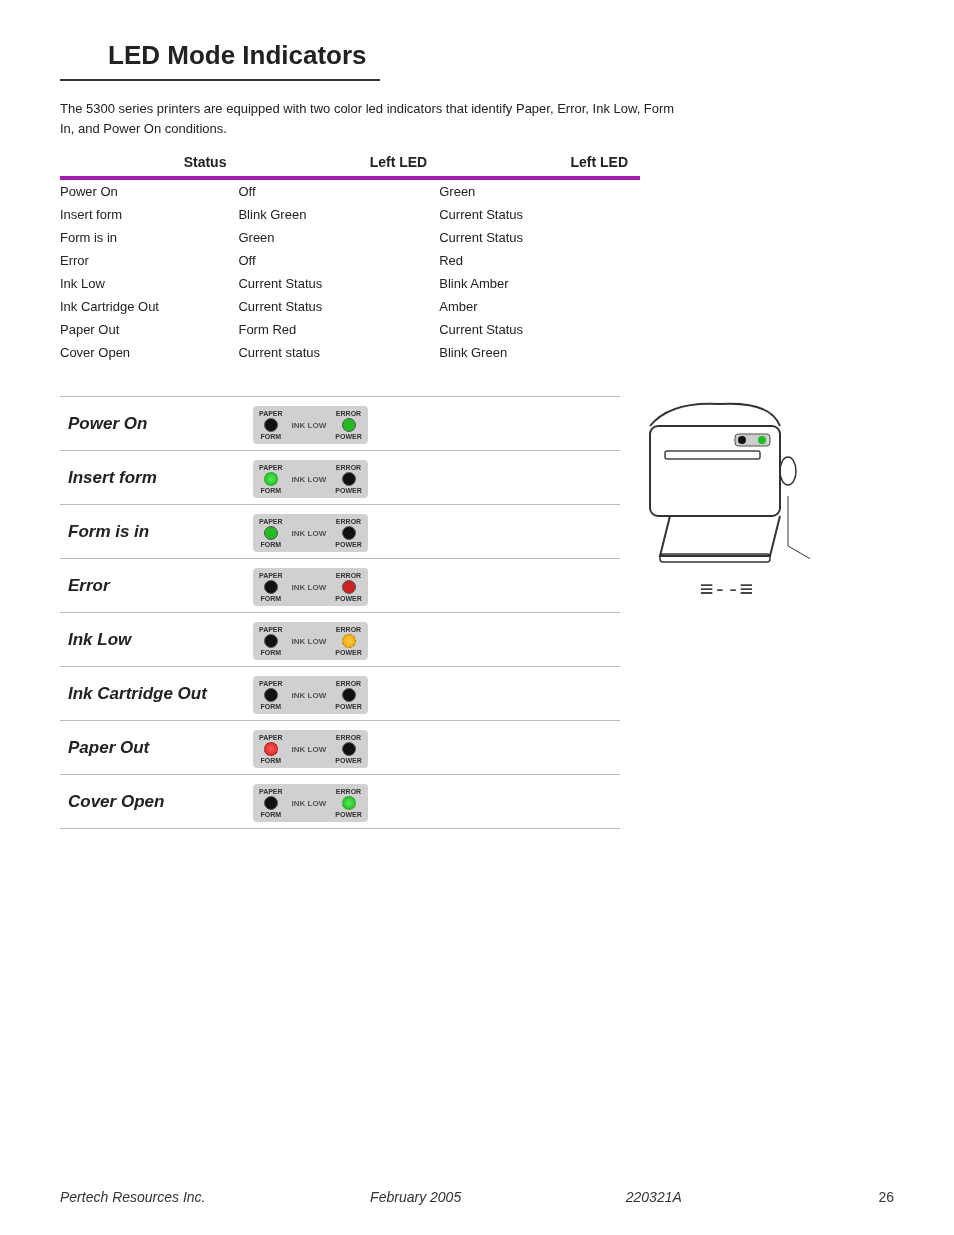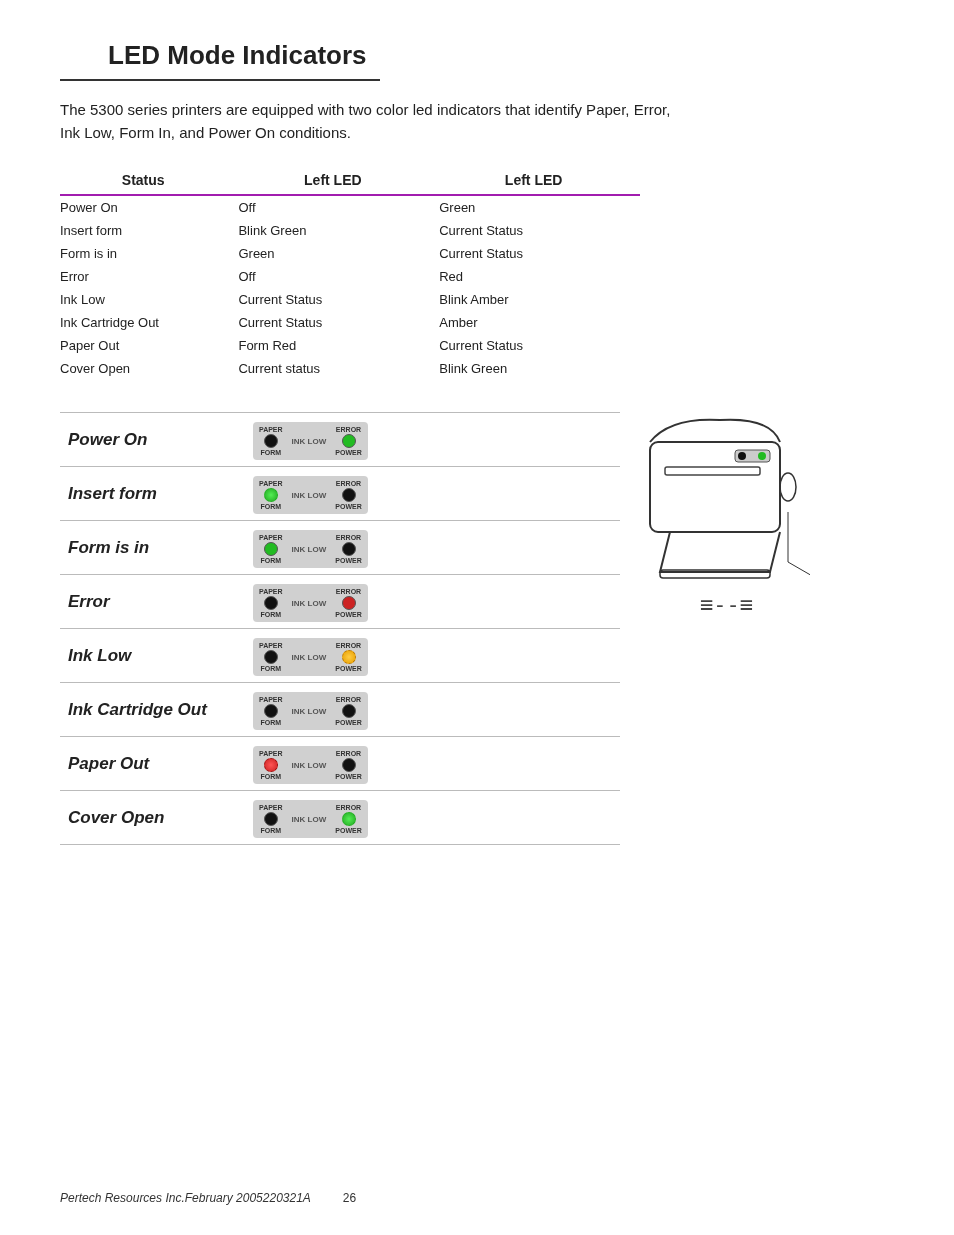--- a/index.html
+++ b/index.html
@@ -19,36 +19,36 @@
       margin-bottom: 8px;
       margin-left: 48px;
     }
     .title-rule {
       border: none;
       border-top: 2px solid #333;
       width: 320px;
       margin-bottom: 18px;
     }
     .intro-text {
-      font-size: 15px;
-      margin-bottom: 24px;
+      font-size: 13px;
+      margin-bottom: 12px;
       max-width: 620px;
       line-height: 1.5;
     }
     .status-table {
       width: 580px;
       border-collapse: collapse;
       margin-bottom: 32px;
     }
     .status-table th {
       font-weight: bold;
       font-size: 14px;
-      text-align: center;
+      text-align: right;
       padding: 4px 12px 6px 0;
-      border-bottom: 2px solid #a21caf;
+      border-bottom: 4px solid #a21caf;
     }
     .status-table td {
       padding: 4px 12px 4px 0;
       font-size: 13px;
       vertical-align: top;
     }
     .status-table tr td:first-child {
       width: 160px;
     }
     .status-table tr td:nth-child(2) {
@@ -144,22 +144,22 @@
       flex-shrink: 0;
     }
 
     
     .footer {
       position: absolute;
       bottom: 30px;
       left: 60px;
       right: 60px;
       display: flex;
-      justify-content: flex-start;
-      font-size: 12px;
+      justify-content: space-between;
+      font-size: 14px;
       font-style: italic;
       color: #333;
     }
     .footer-page {
       font-style: normal;
       margin-left: 32px;
     }
   </style>
 </head>
 <body>

